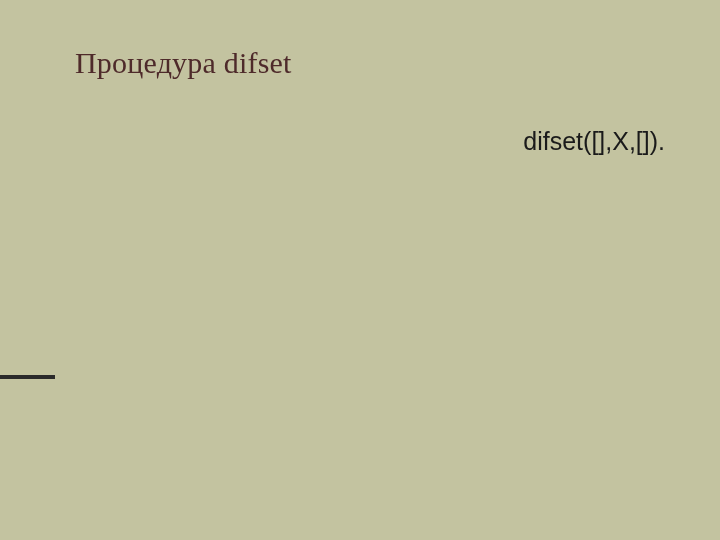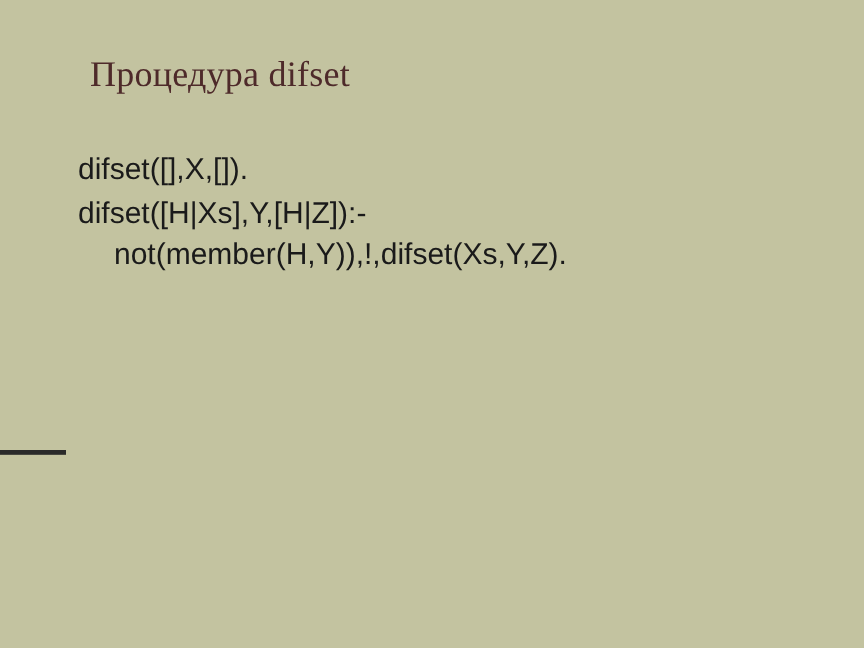--- a/index.html
+++ b/index.html
@@ -32,36 +32,36 @@
     top: 125px;
     width: 600px;
     color: #1a1a1a;
     font-size: 25px;
     line-height: 1.35;
   }
   .body .line {
     margin: 0 0 3px 0;
     text-indent: -30px;
     padding-left: 30px;
+    text-align: right;
   }
   .accent-bar {
     position: absolute;
     left: 0;
     top: 375px;
     width: 55px;
     height: 4px;
     background: #2a2a2a;
   }
 </style>
 </head>
 <body>
 <div class="slide">
 
   <div class="title">Процедура difset</div>
 
   <div class="body">
     <p class="line">difset([],X,[]).</p>
-    <p class="line">difset([H|Xs],Y,[H|Z]):-not(member(H,Y)),!,difset(Xs,Y,Z).</p>
   </div>
 
   <div class="accent-bar"></div>
 
 </div>
 
 </body></html>

